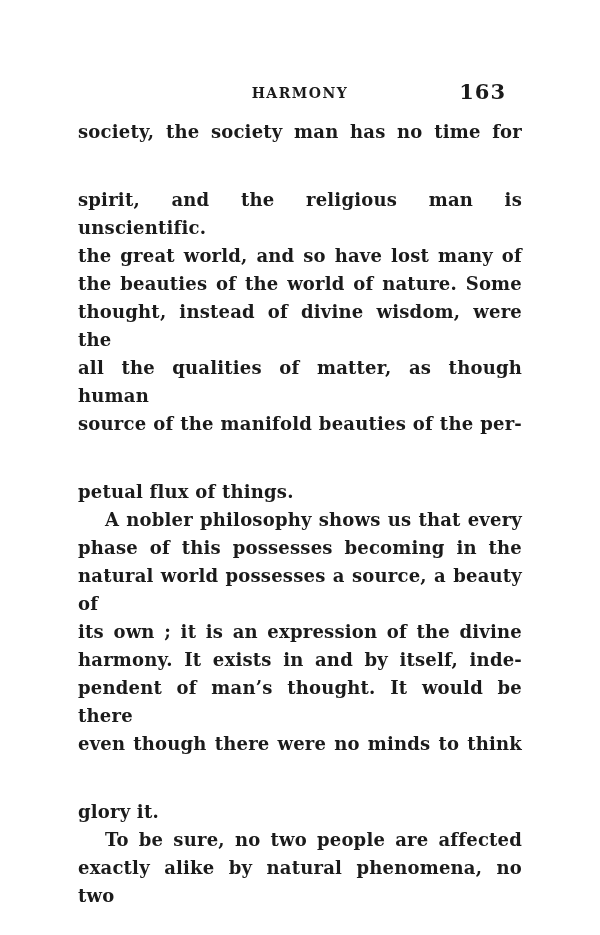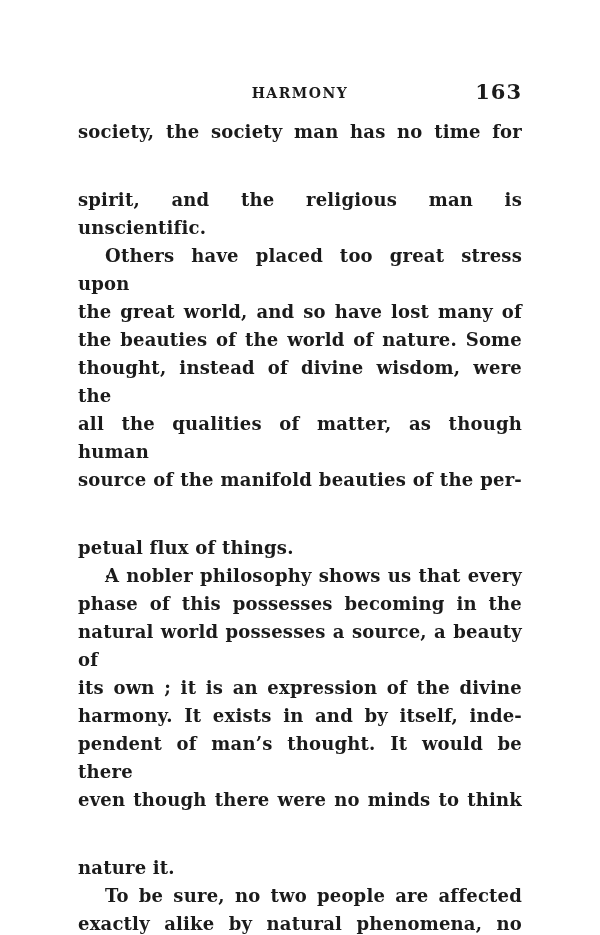--- a/index.html
+++ b/index.html
@@ -29,21 +29,21 @@
     right: 0;
     top: 3px;
     text-align: center;
     font-size: 14px;
     font-weight: 700;
     letter-spacing: 1.5px;
     line-height: 16px;
   }
   .page-number {
     position: absolute;
-    right: 0;
+    right: 16px;
     top: 0;
     font-size: 21px;
     font-weight: 700;
     letter-spacing: 1px;
     line-height: 20px;
   }
   .text-block {
     position: absolute;
     left: 78px;
     top: 118px;
@@ -79,33 +79,32 @@
 
 <div class="page">
   <header class="running-head">
     <span class="head-title">HARMONY</span>
     <span class="page-number">163</span>
   </header>
 
   <main class="text-block">
       <div class="line">society, the society man has no time for</div>
       <div class="line last">spirit, and the religious man is unscientific.</div>
-      <div class="line indent">Others have placed too great stress upon</div>
       <div class="line">the great world, and so have lost many of</div>
       <div class="line">the beauties of the world of nature. Some</div>
       <div class="line">thought, instead of divine wisdom, were the</div>
       <div class="line">all the qualities of matter, as though human</div>
       <div class="line">source of the manifold beauties of the per-</div>
       <div class="line last">petual flux of things.</div>
       <div class="line indent">A nobler philosophy shows us that every</div>
       <div class="line">phase of this possesses becoming in the</div>
       <div class="line">natural world possesses a source, a beauty of</div>
       <div class="line">its own ; it is an expression of the divine</div>
       <div class="line">harmony. It exists in and by itself, inde-</div>
       <div class="line">pendent of man’s thought. It would be there</div>
       <div class="line">even though there were no minds to think</div>
-      <div class="line last">nature it.</div>
+      <div class="line last">glory it.</div>
       <div class="line indent">To be sure, no two people are affected</div>
       <div class="line">exactly alike by natural phenomena, no two</div>
     </main>
 
   <div class="scan-speck"></div>
 </div>
 
 </body></html>

